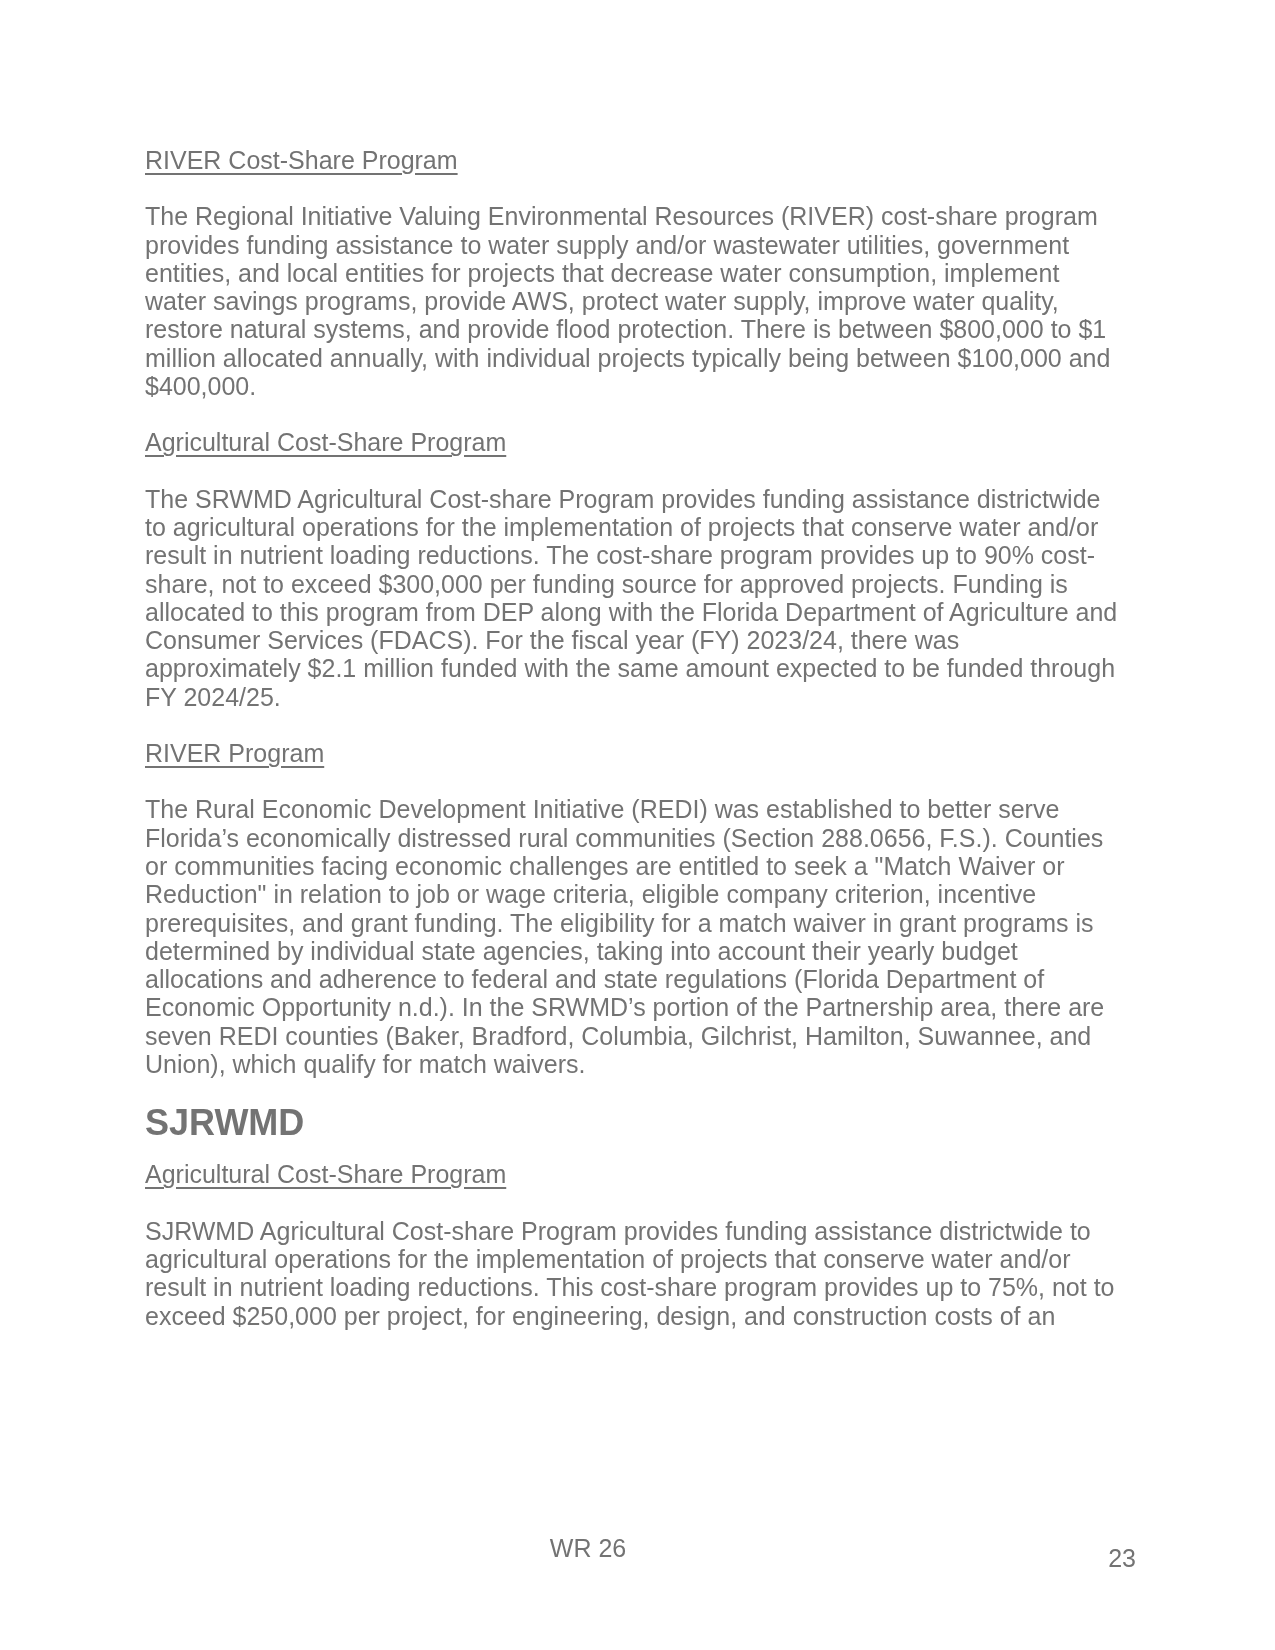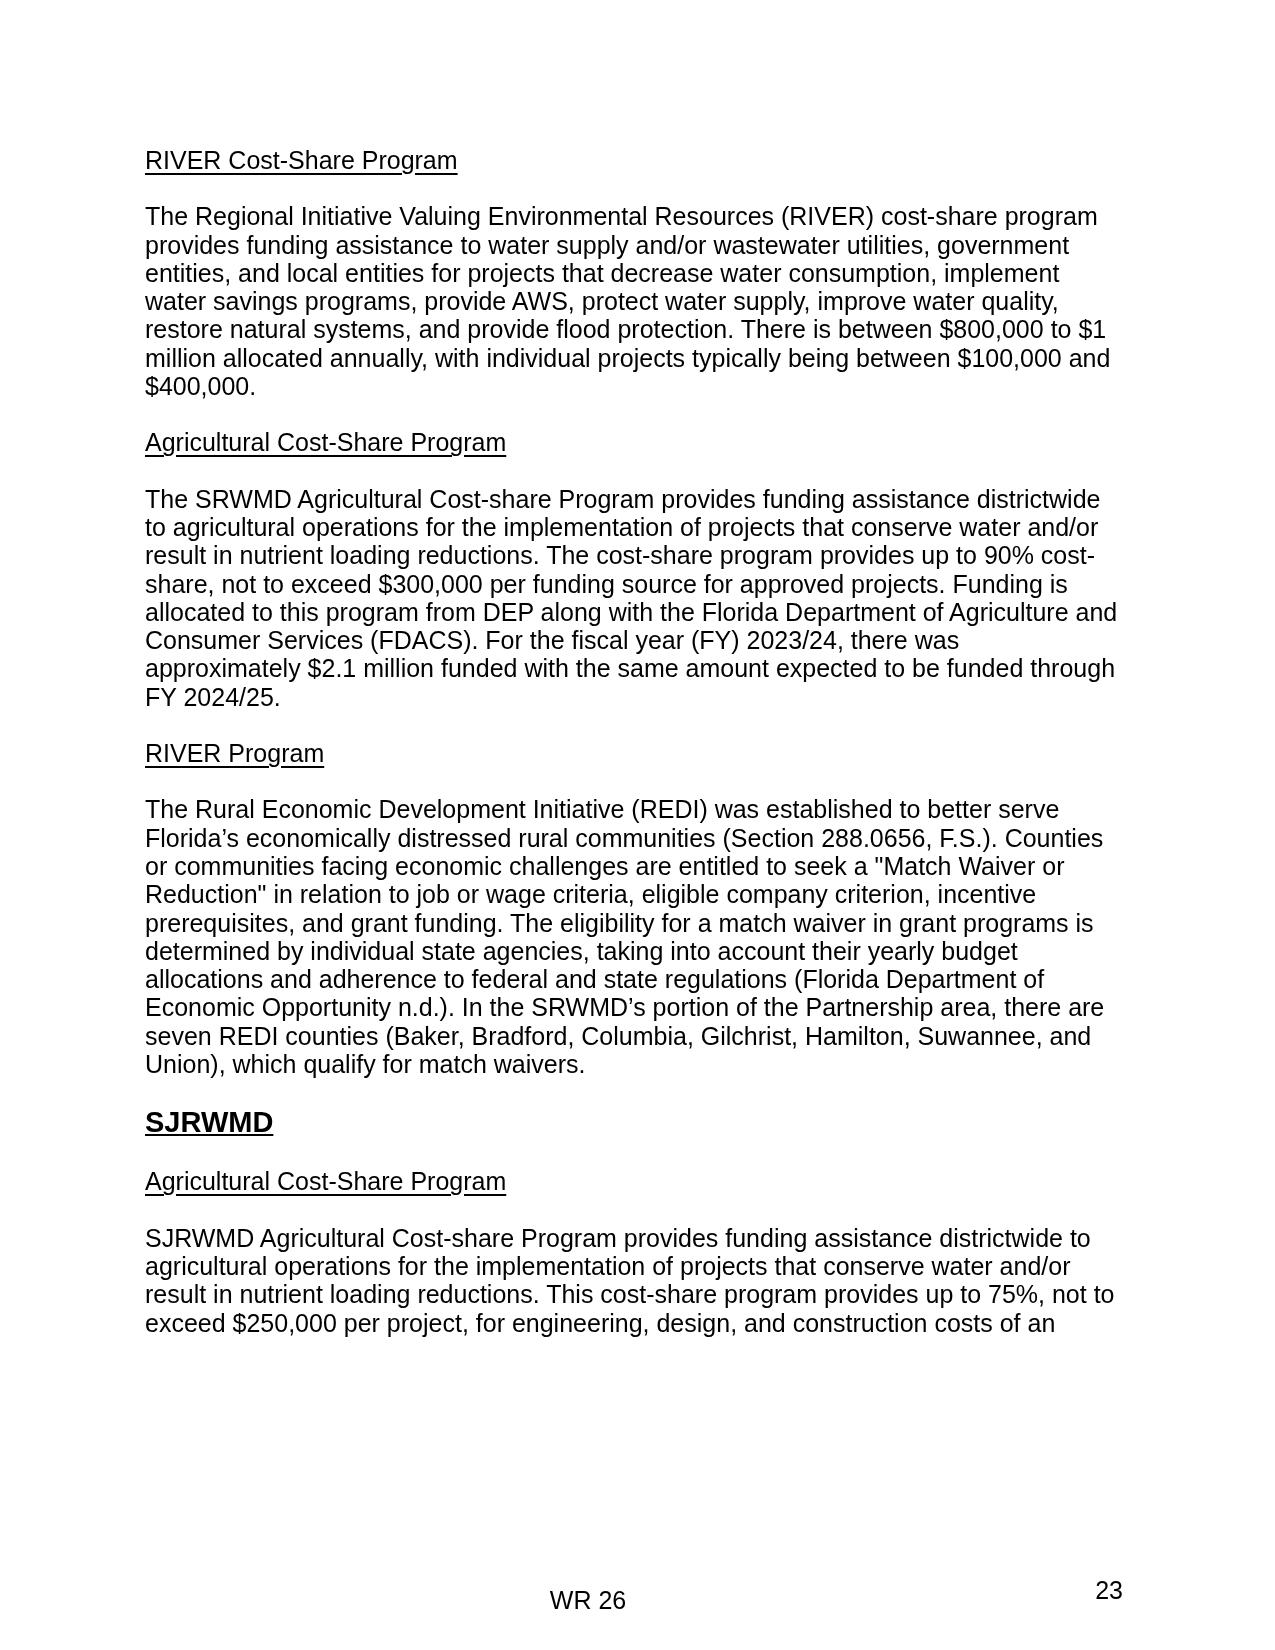--- a/index.html
+++ b/index.html
@@ -5,21 +5,21 @@
   html, body {
     margin: 0;
     padding: 0;
     background: #ffffff;
   }
   .page {
     position: relative;
     width: 1275px;
     height: 1650px;
     background: #ffffff;
-    color: #000000;
+    color: #737373;
     font-family: "Liberation Sans", sans-serif;
     overflow: hidden;
   }
   .content {
     position: absolute;
     left: 145px;
     top: 146px;
     width: 1010px;
   }
   .content p,
@@ -30,40 +30,38 @@
     line-height: 28.3px;
     font-weight: 400;
     white-space: pre-line;
   }
   .content h3.h-underline {
     text-decoration: underline;
     text-decoration-thickness: 2px;
     text-underline-offset: 4px;
   }
   .content h2.h-bold {
-    font-size: 29px;
+    font-size: 36px;
     line-height: 33px;
     font-weight: 700;
     margin-top: 4px;
-    margin-bottom: 28px;
-    text-decoration: underline;
+    margin-bottom: 21px;
   }
   .page-number {
     position: absolute;
     top: 1544px;
-    left: 140px;
+    left: 153px;
     width: 983px;
     text-align: right;
     font-size: 25px;
     line-height: 28.3px;
-    margin-top: 32px;
   }
   .footer-label {
     position: absolute;
-    top: 1586px;
+    top: 1534px;
     left: 0;
     width: 1176px;
     text-align: center;
     font-size: 25px;
     line-height: 28.3px;
   }
 </style>
 </head>
 <body>
 

